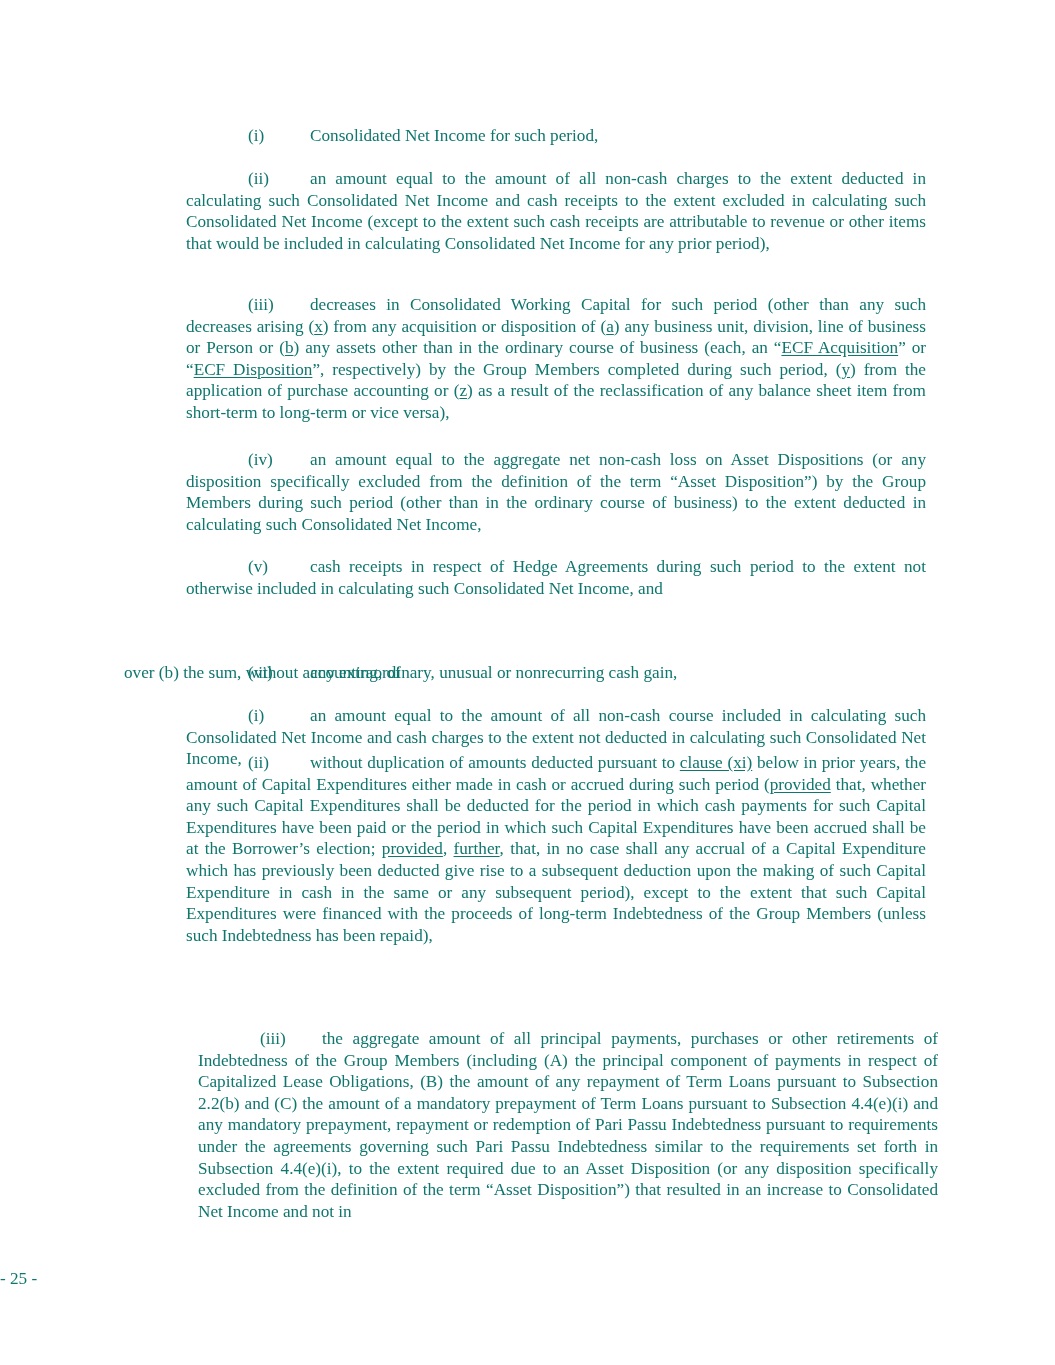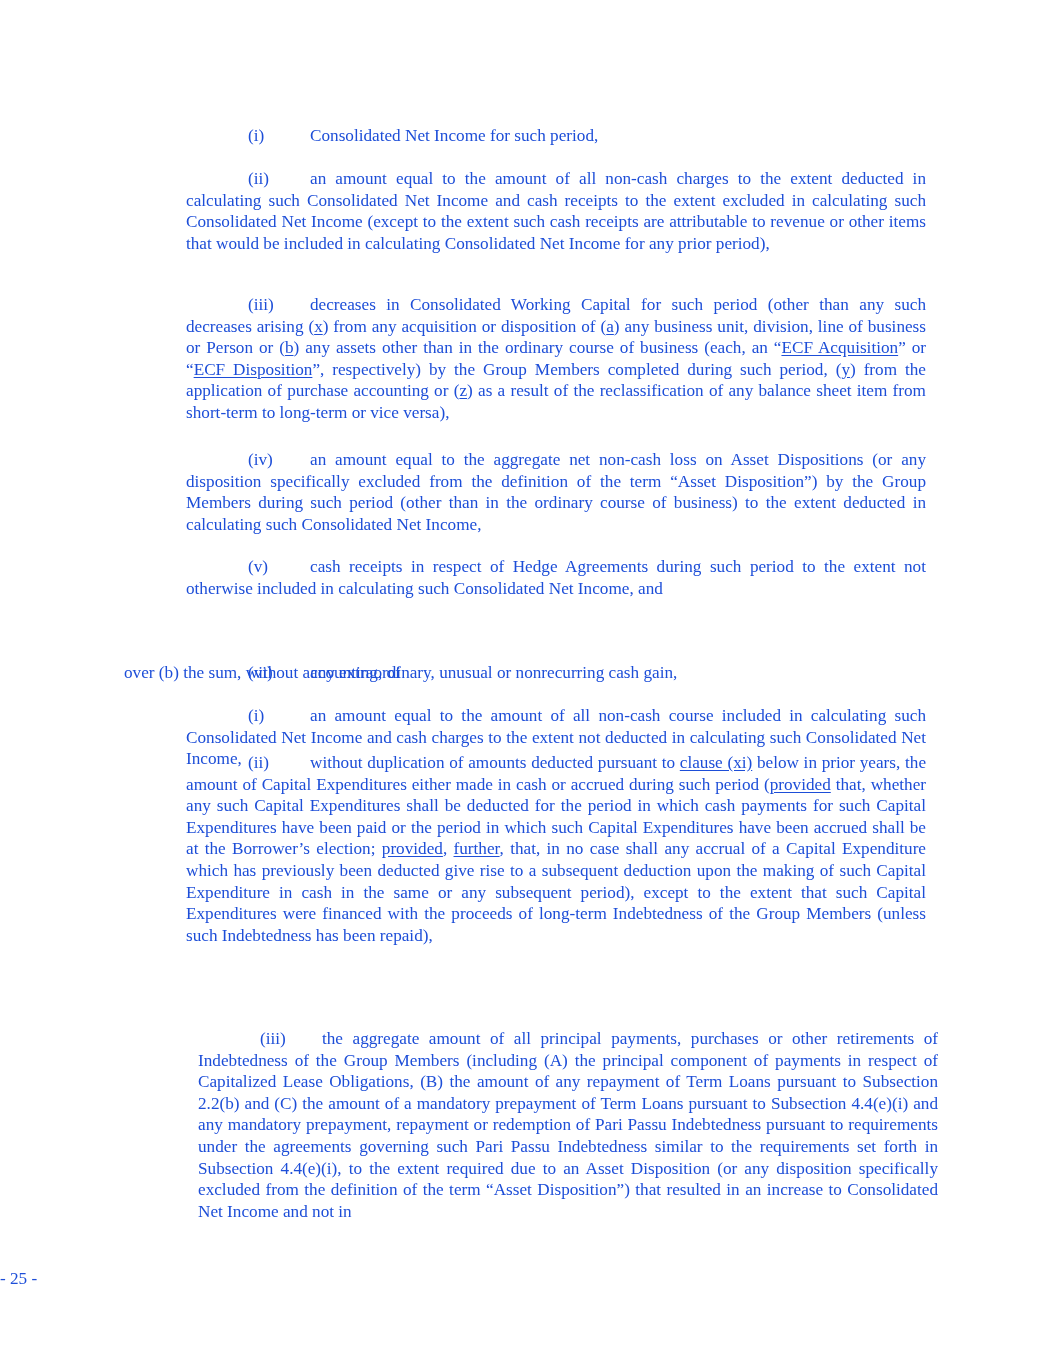--- a/index.html
+++ b/index.html
@@ -1,20 +1,20 @@
 <!DOCTYPE html>
 <html><head>
 <meta charset="utf-8">
 <style>
   html, body { margin: 0; padding: 0; background: #ffffff; }
   body { width: 1055px; height: 1365px; position: relative; overflow: hidden; }
   .page {
     position: absolute; left: 0; top: 0; width: 954px; height: 1365px;
     font-family: "Liberation Serif", serif; font-size: 17.2px; line-height: 21.6px;
-    color: #1d4ed8;
+    color: #0f766e;
   }
   .para {
     position: absolute; left: 186px; width: 740px;
     text-align: justify; text-align-last: left;
   }
   .para .lbl { display: inline-block; width: 62px; margin-left: 62px; }
   .outer {
     position: absolute; left: 124px; width: 802px;
   }
   u { text-decoration: underline; text-underline-offset: 2px; }

